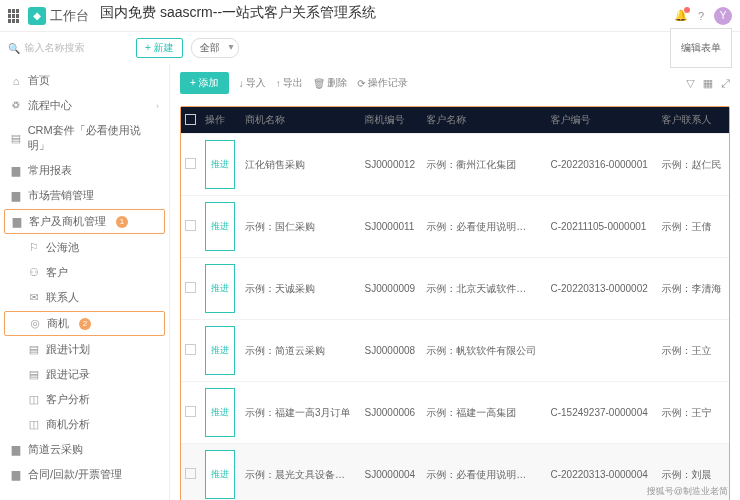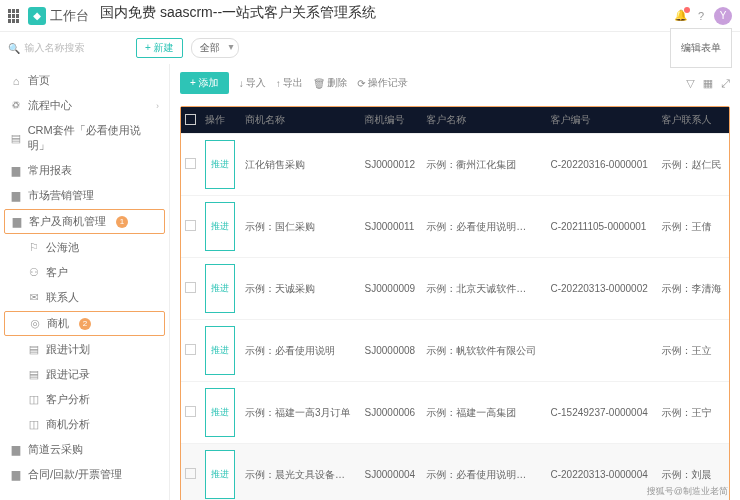--- a/index.html
+++ b/index.html
@@ -199,21 +199,21 @@
               <td><button class="promote">推进</button></td>
               <td>示例：天诚采购</td>
               <td>SJ0000009</td>
               <td>示例：北京天诚软件…</td>
               <td>C-20220313-0000002</td>
               <td>示例：李清海</td>
             </tr>
             <tr>
               <td><span class="chk"></span></td>
               <td><button class="promote">推进</button></td>
-              <td>示例：必看使用说明</td>
+              <td>示例：简道云采购</td>
               <td>SJ0000008</td>
               <td>示例：帆软软件有限公司</td>
               <td></td>
               <td>示例：王立</td>
             </tr>
             <tr>
               <td><span class="chk"></span></td>
               <td><button class="promote">推进</button></td>
               <td>示例：福建一高3月订单</td>
               <td>SJ0000006</td>

